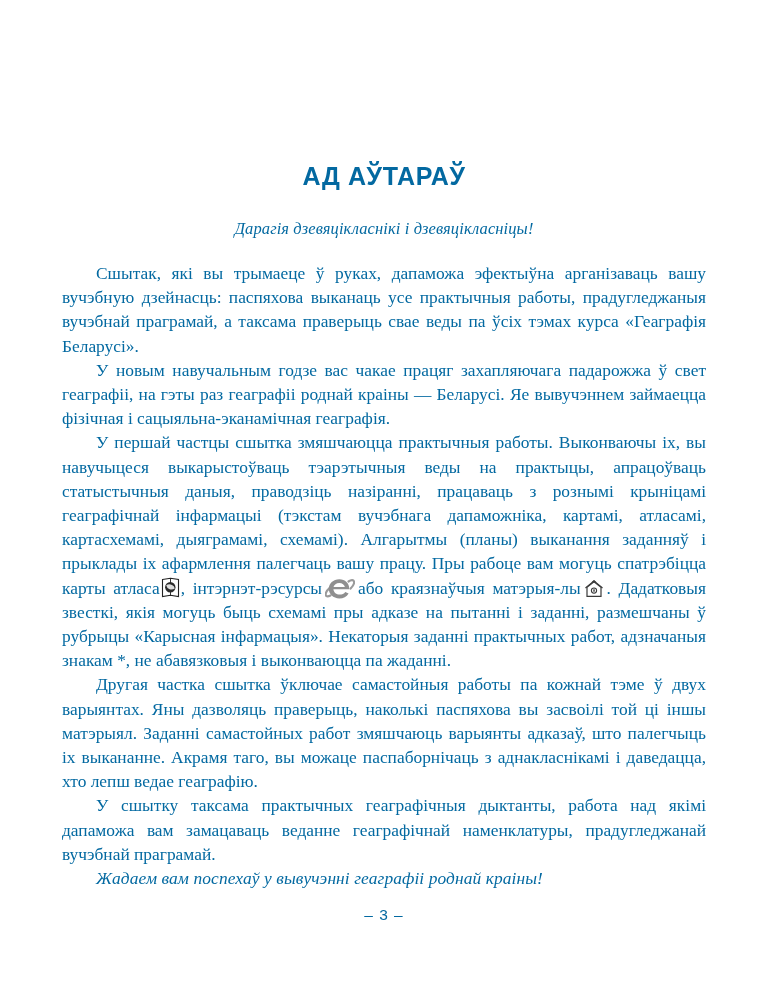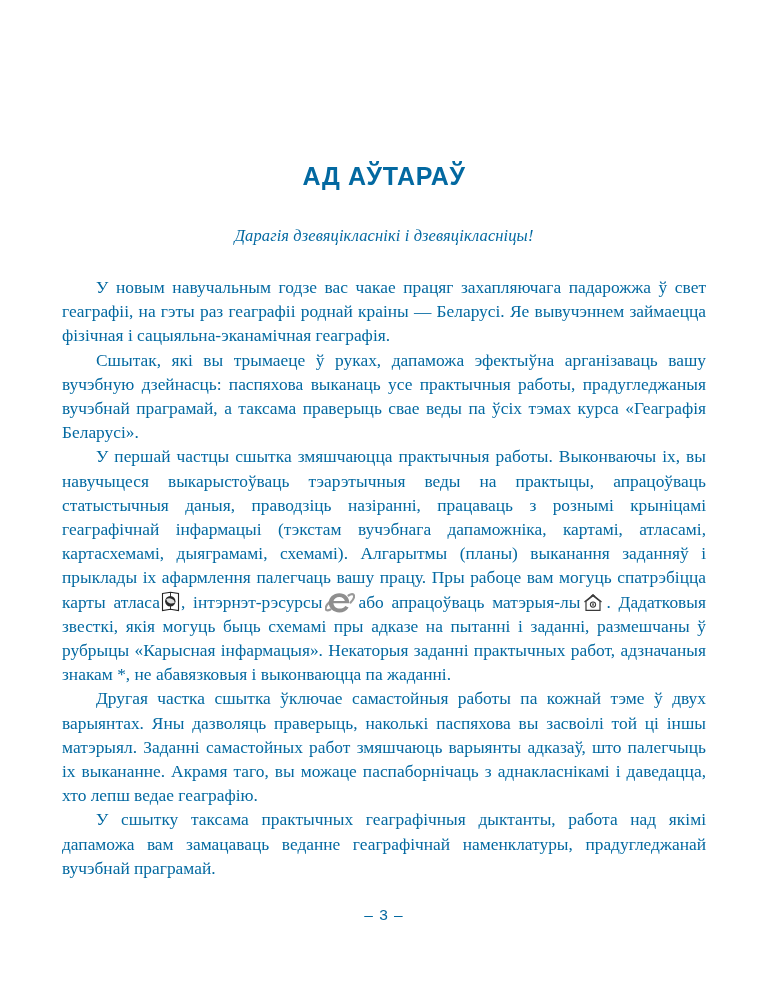--- a/index.html
+++ b/index.html
@@ -28,21 +28,21 @@
     font-weight: bold;
     font-size: 25px;
     letter-spacing: 0.6px;
     margin: 0;
     padding-top: 162px;
   }
   .subtitle {
     text-align: center;
     font-style: italic;
     font-size: 16.5px;
-    margin: 7px;
+    margin: 0;
     padding-top: 28px;
     letter-spacing: 0.1px;
   }
   .body-block {
     padding-top: 22px;
   }
   p.para {
     margin: 0;
     text-align: justify;
     text-justify: inter-word;
@@ -98,48 +98,49 @@
 <div class="page">
 
   <div class="content">
 
     <h1 class="page-title">АД АЎТАРАЎ</h1>
 
     <p class="subtitle">Дарагія дзевяцікласнікі і дзевяцікласніцы!</p>
 
     <div class="body-block">
 
+      <p class="para">Сшытак, які вы трымаеце ў руках, дапаможа эфектыўна арганізаваць вашу вучэбную дзейнасць: паспяхова выканаць усе практычныя работы, прадугледжаныя вучэбнай праграмай, а таксама праверыць свае веды па ўсіх тэмах курса «Геаграфія Беларусі».</p>
+
       <p class="para">У новым навучальным годзе вас чакае працяг захапляючага падарожжа ў свет геаграфіі, на гэты раз геаграфіі роднай краіны — Беларусі. Яе вывучэннем займаецца фізічная і сацыяльна-эканамічная геаграфія.</p>
-
-      <p class="para">Сшытак, які вы трымаеце ў руках, дапаможа эфектыўна арганізаваць вашу вучэбную дзейнасць: паспяхова выканаць усе практычныя работы, прадугледжаныя вучэбнай праграмай, а таксама праверыць свае веды па ўсіх тэмах курса «Геаграфія Беларусі».</p>
 
       <p class="para"><span>У першай частцы сшытка змяшчаюцца практычныя работы. Выконваючы іх, вы навучыцеся выкарыстоўваць тэарэтычныя веды на практыцы, апрацоўваць статыстычныя даныя, праводзіць назіранні, працаваць з рознымі крыніцамі геаграфічнай інфармацыі (тэкстам вучэбнага дапаможніка, картамі, атласамі, картасхемамі, дыяграмамі, схемамі). Алгарытмы (планы) выканання заданняў і прыклады іх афармлення палегчаць вашу працу. Пры рабоце вам могуць спатрэбіцца карты атласа</span><span class="inline-icon icon-atlas"><svg viewBox="0 0 19 21">
             <path d="M1.5 2.5 L9.5 1.2 L17.5 2.5 L17.5 19.5 L9.5 18.3 L1.5 19.5 Z" fill="#ffffff" stroke="#222222" stroke-width="1.1"></path>
             <path d="M9.5 1.2 L9.5 18.3" stroke="#222222" stroke-width="0.9"></path>
             <circle cx="9.3" cy="10.2" r="5.2" fill="#2b2b2b"></circle>
             <path d="M5.2 8.2 Q8 6.6 11 8 Q13.2 9 13.8 11.4 Q11.5 13 8.6 12.2 Q6 11.6 5.2 8.2 Z" fill="#dedede"></path>
           </svg></span><span>, інтэрнэт-рэсурсы</span><span class="inline-icon icon-ie"><svg viewBox="0 0 30 24">
             <path d="M23.5 5.5 C26.5 3.5 28.5 4 29 5.5 C29.6 7.4 28 10 25.6 12.6" fill="none" stroke="#9a9a9a" stroke-width="2.2" stroke-linecap="round"></path>
             <path d="M5.5 19.5 C2.2 21 0.6 20.2 0.6 18.4 C0.6 16.6 2.4 14 5 11.6" fill="none" stroke="#9a9a9a" stroke-width="2.2" stroke-linecap="round"></path>
             <path d="M14.4 3.2 C20.2 3.2 24.2 7.4 24.2 12.2 L24.2 13.2 L8.4 13.2
                      C8.9 16.6 11.3 18.6 14.6 18.6 C17.1 18.6 19 17.6 20.3 15.9
                      L23.6 17.4 C21.6 20.6 18.4 22.4 14.4 22.4 C8.1 22.4 3.8 18 3.8 12.8
                      C3.8 7.5 8.2 3.2 14.4 3.2 Z M14.3 6.9 C11.3 6.9 9.1 8.7 8.5 10.9
                      L19.9 10.9 C19.4 8.6 17.3 6.9 14.3 6.9 Z" fill="#8f8f8f"></path>
-          </svg></span><span>або апрацоўваць матэрыя-лы</span><span class="inline-icon icon-house"><svg viewBox="0 0 22 19">
+          </svg></span><span>або краязнаўчыя матэрыя-лы</span><span class="inline-icon icon-house"><svg viewBox="0 0 22 19">
             <path d="M2.5 9 L11 2 L19.5 9" fill="none" stroke="#3a3a3a" stroke-width="1.3"></path>
             <path d="M4 8.4 L4 17.3 L18 17.3 L18 8.4 L11 2.8 Z" fill="#ffffff" stroke="#3a3a3a" stroke-width="1.2"></path>
             <path d="M11 1 L13.6 3.2 L11 3.6 L8.4 3.2 Z" fill="#3a3a3a"></path>
             <circle cx="11" cy="11.6" r="2.6" fill="none" stroke="#3a3a3a" stroke-width="1.1"></circle>
             <path d="M11 9.6 C12 10.6 12 12.6 11 13.6 C10 12.6 10 10.6 11 9.6 Z" fill="#3a3a3a"></path>
           </svg></span><span>. Дадатковыя звесткі, якія могуць быць схемамі пры адказе на пытанні і заданні, размешчаны ў рубрыцы «Карысная інфармацыя». Некаторыя заданні практычных работ, адзначаныя знакам *, не абавязковыя і выконваюцца па жаданні.</span></p>
 
       <p class="para">Другая частка сшытка ўключае самастойныя работы па кожнай тэме ў двух варыянтах. Яны дазволяць праверыць, наколькі паспяхова вы засвоілі той ці іншы матэрыял. Заданні самастойных работ змяшчаюць варыянты адказаў, што палегчыць іх выкананне. Акрамя таго, вы можаце паспаборнічаць з аднакласнікамі і даведацца, хто лепш ведае геаграфію.</p>
 
       <p class="para">У сшытку таксама практычных геаграфічныя дыктанты, работа над якімі дапаможа вам замацаваць веданне геаграфічнай наменклатуры, прадугледжанай вучэбнай праграмай.</p>
 
+      <p class="para last-italic">Жадаем вам поспехаў у вывучэнні геаграфіі роднай краіны!</p>
 
     </div>
   </div>
 
   <div class="page-number">– 3 –</div>
 
 </div>
 
 </body></html>

